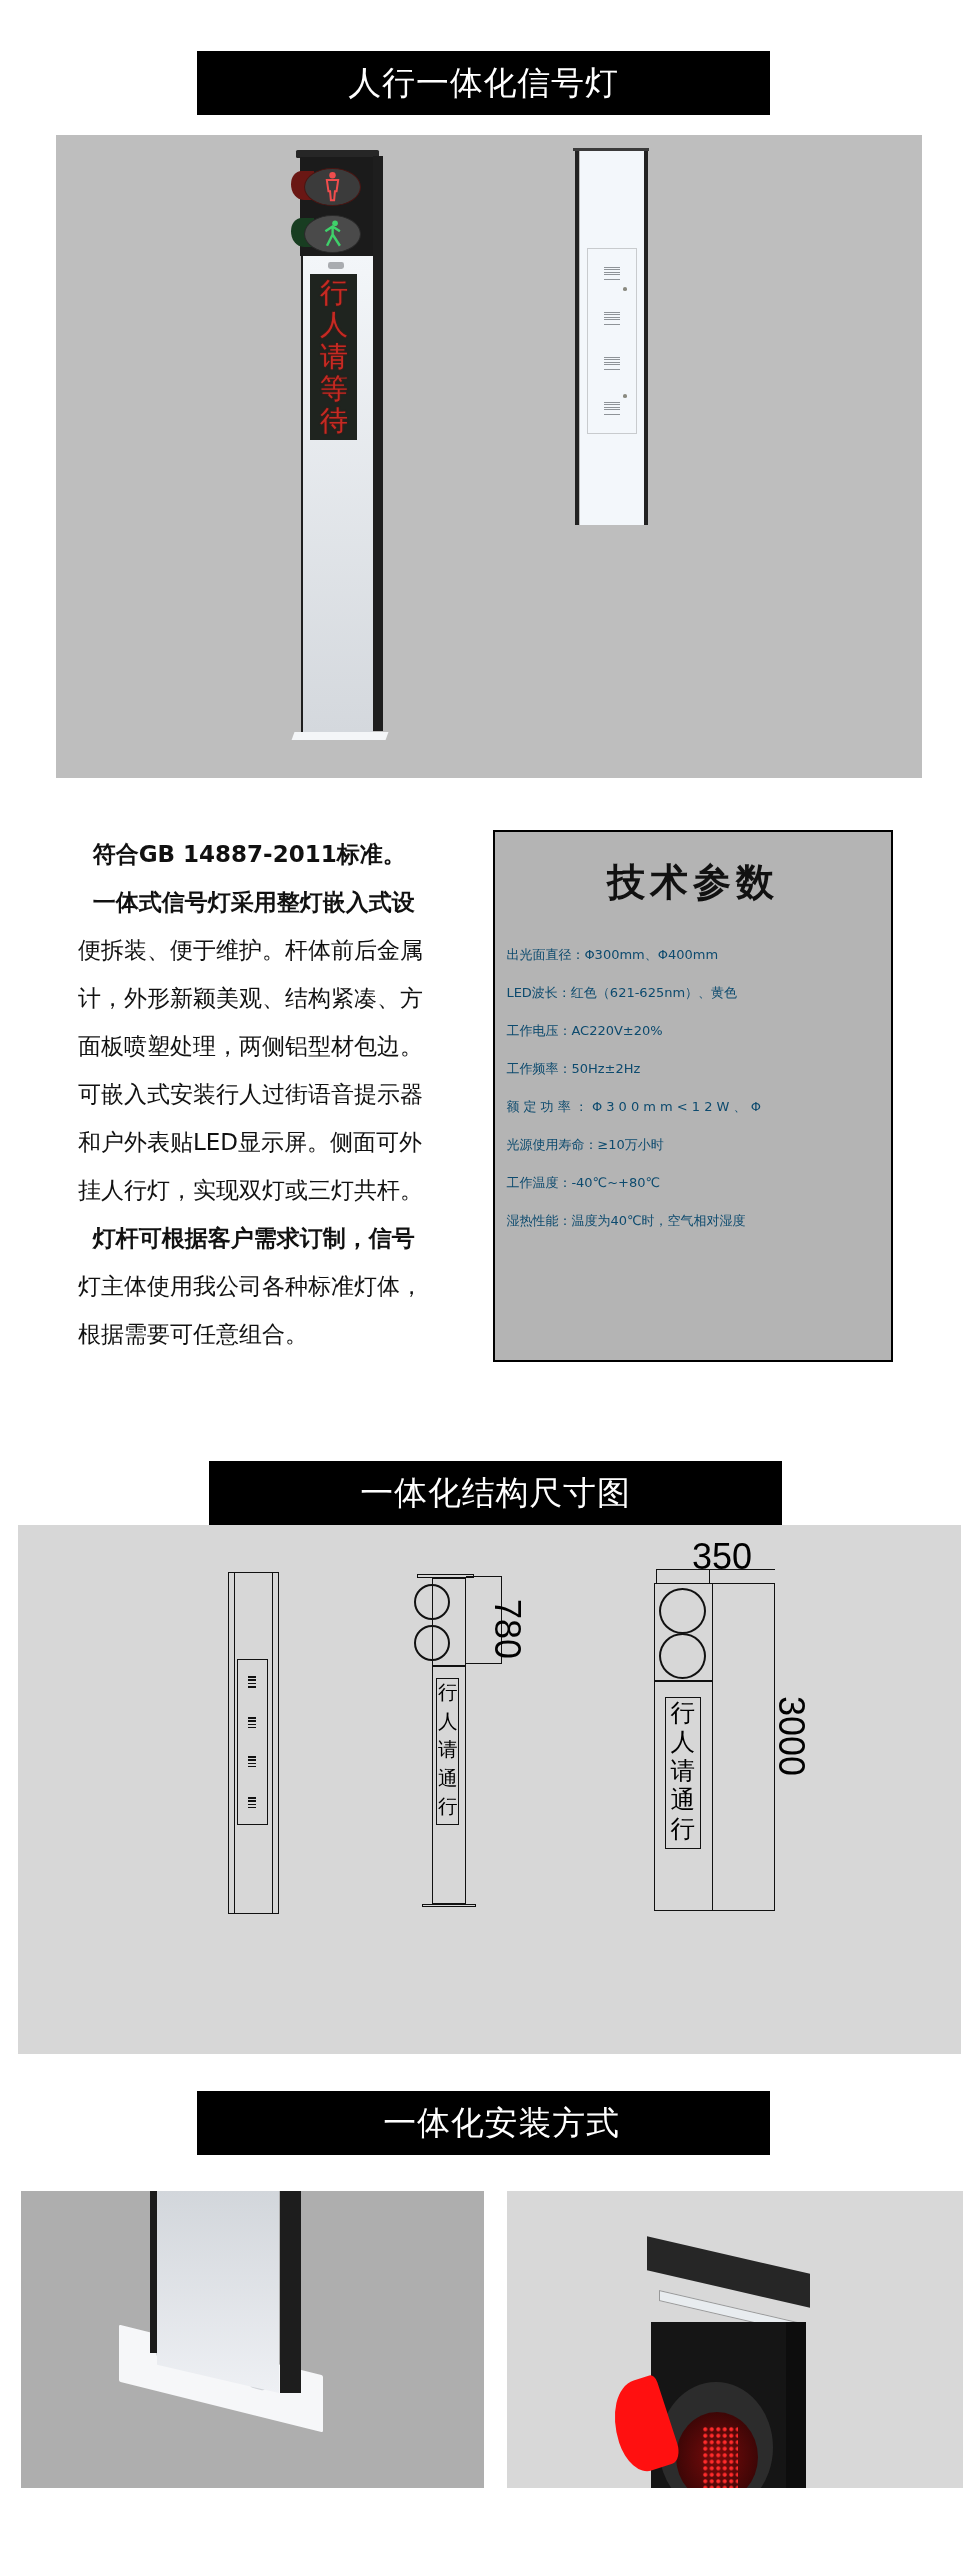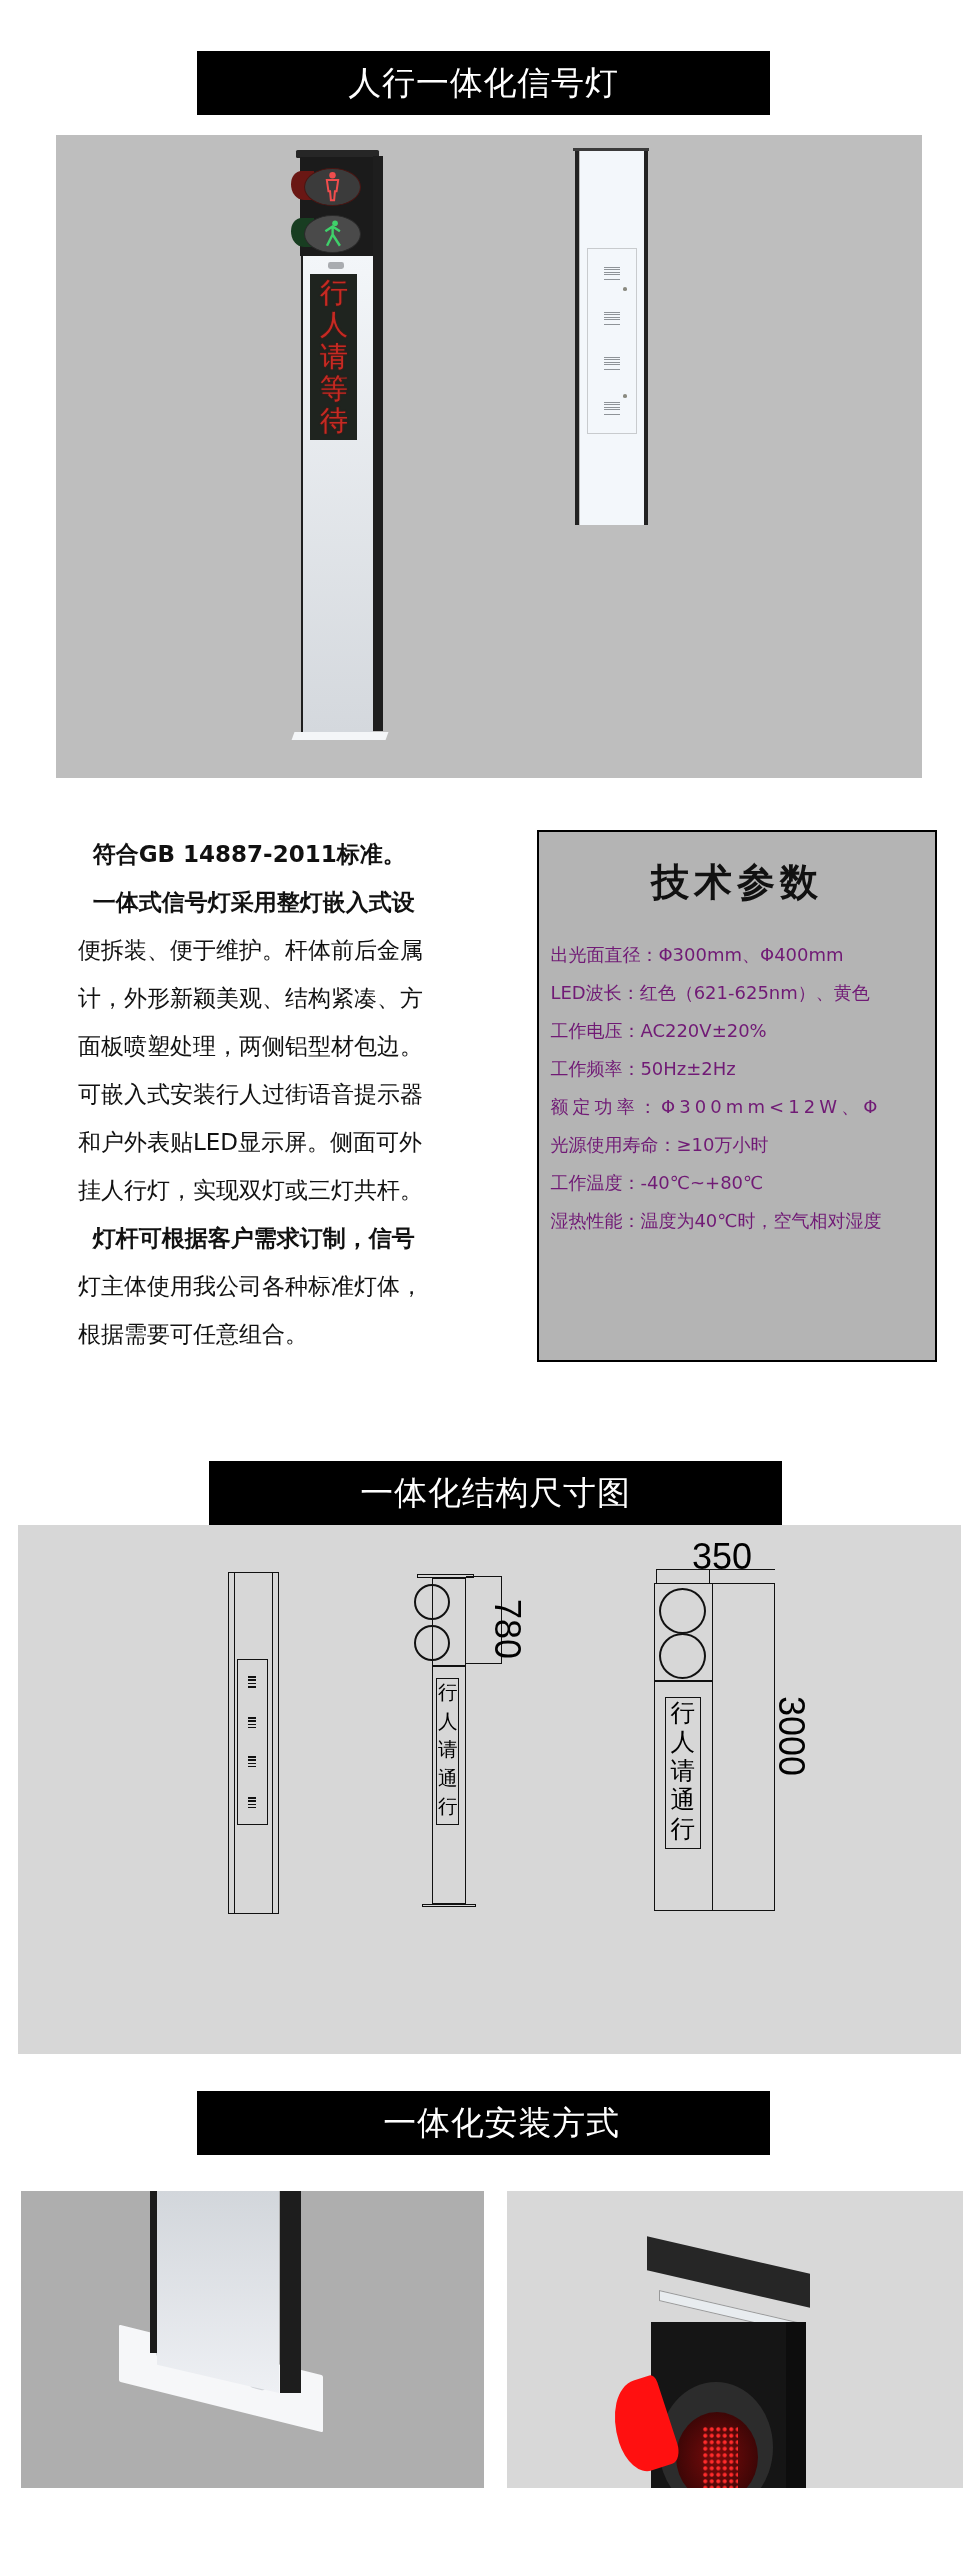--- a/index.html
+++ b/index.html
@@ -21,29 +21,29 @@
   
   .intro {
     position: absolute; left: 78px; top: 830px; width: 400px;
     font-size: 23px; line-height: 48px; color: #111;
   }
   .intro p { text-indent: 0; }
   .intro .indent { padding-left: 14.7px; font-weight: bold; }
 
   
   .spec-box {
-    position: absolute; left: 537px; top: 830px; width: 400px; height: 532px;
+    position: absolute; left: 493px; top: 830px; width: 400px; height: 532px;
     background: #b4b4b4; border: 2.4px solid #000;
   }
   .spec-title {
     position: absolute; left: 0; right: 0; top: 24.5px; text-align: center;
     font-size: 38px; font-weight: bold; letter-spacing: 4.9px;
   }
   .spec-list { position: absolute; left: 11.4px; top: 104px; right: 11.4px; }
-  .spec-line { font-size: 18px; line-height: 38px; color: #701a75; white-space: nowrap; }
+  .spec-line { font-size: 13px; line-height: 38px; color: #0c4a6e; white-space: nowrap; }
 
   
   .led-text {
     position: absolute; color: #c62a23; font-size: 49px; line-height: 62px; text-align: center;
     width: 100%; text-shadow: 0 0 1.6px #7a1510;
     font-family: "DejaVu Sans", sans-serif;
   }
   .drawing-text { font-family: "DejaVu Sans", sans-serif; color: #000; text-align: center; position: absolute; }
   .dim-label { position: absolute; font-size: 36px; color: #000; font-family: "Liberation Sans", sans-serif; }
 </style>

